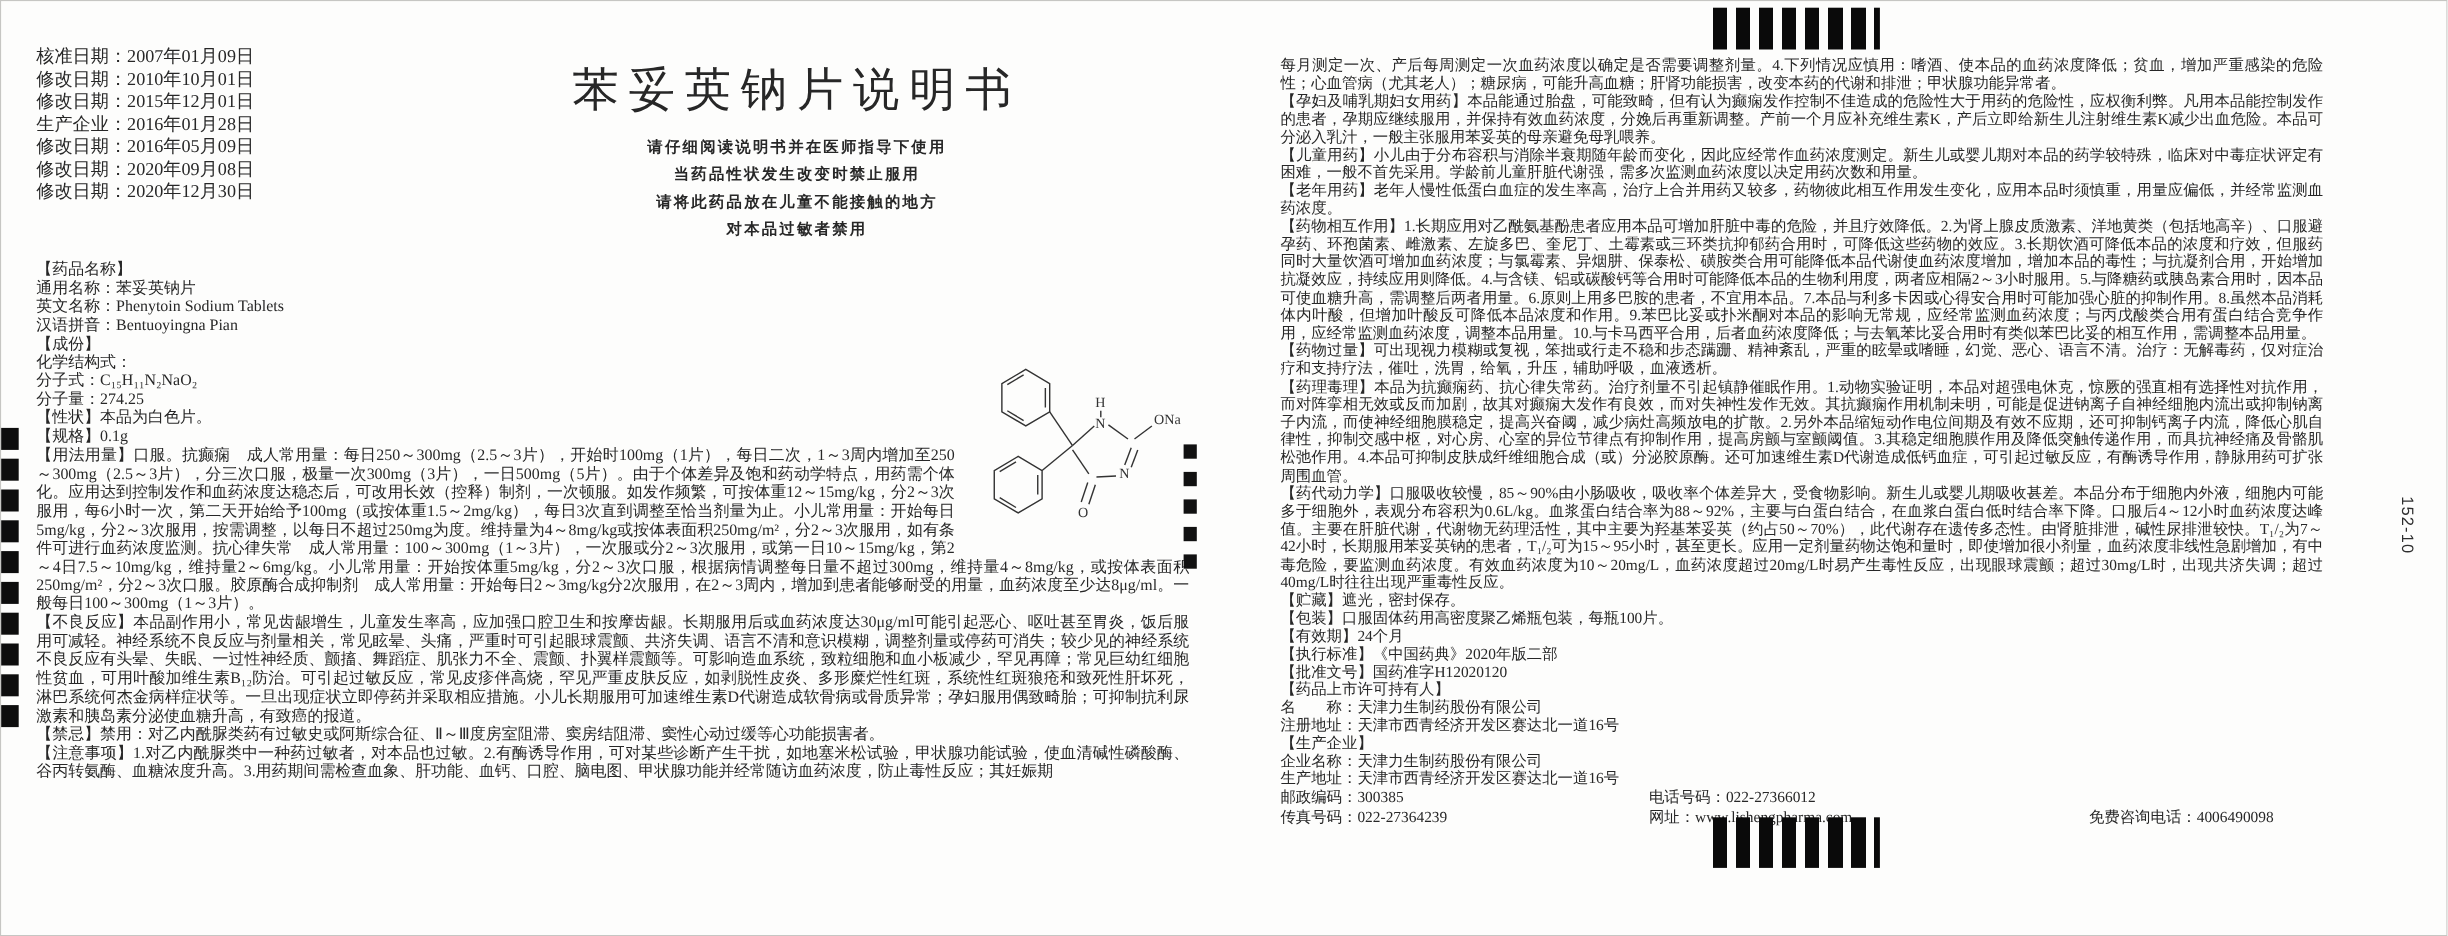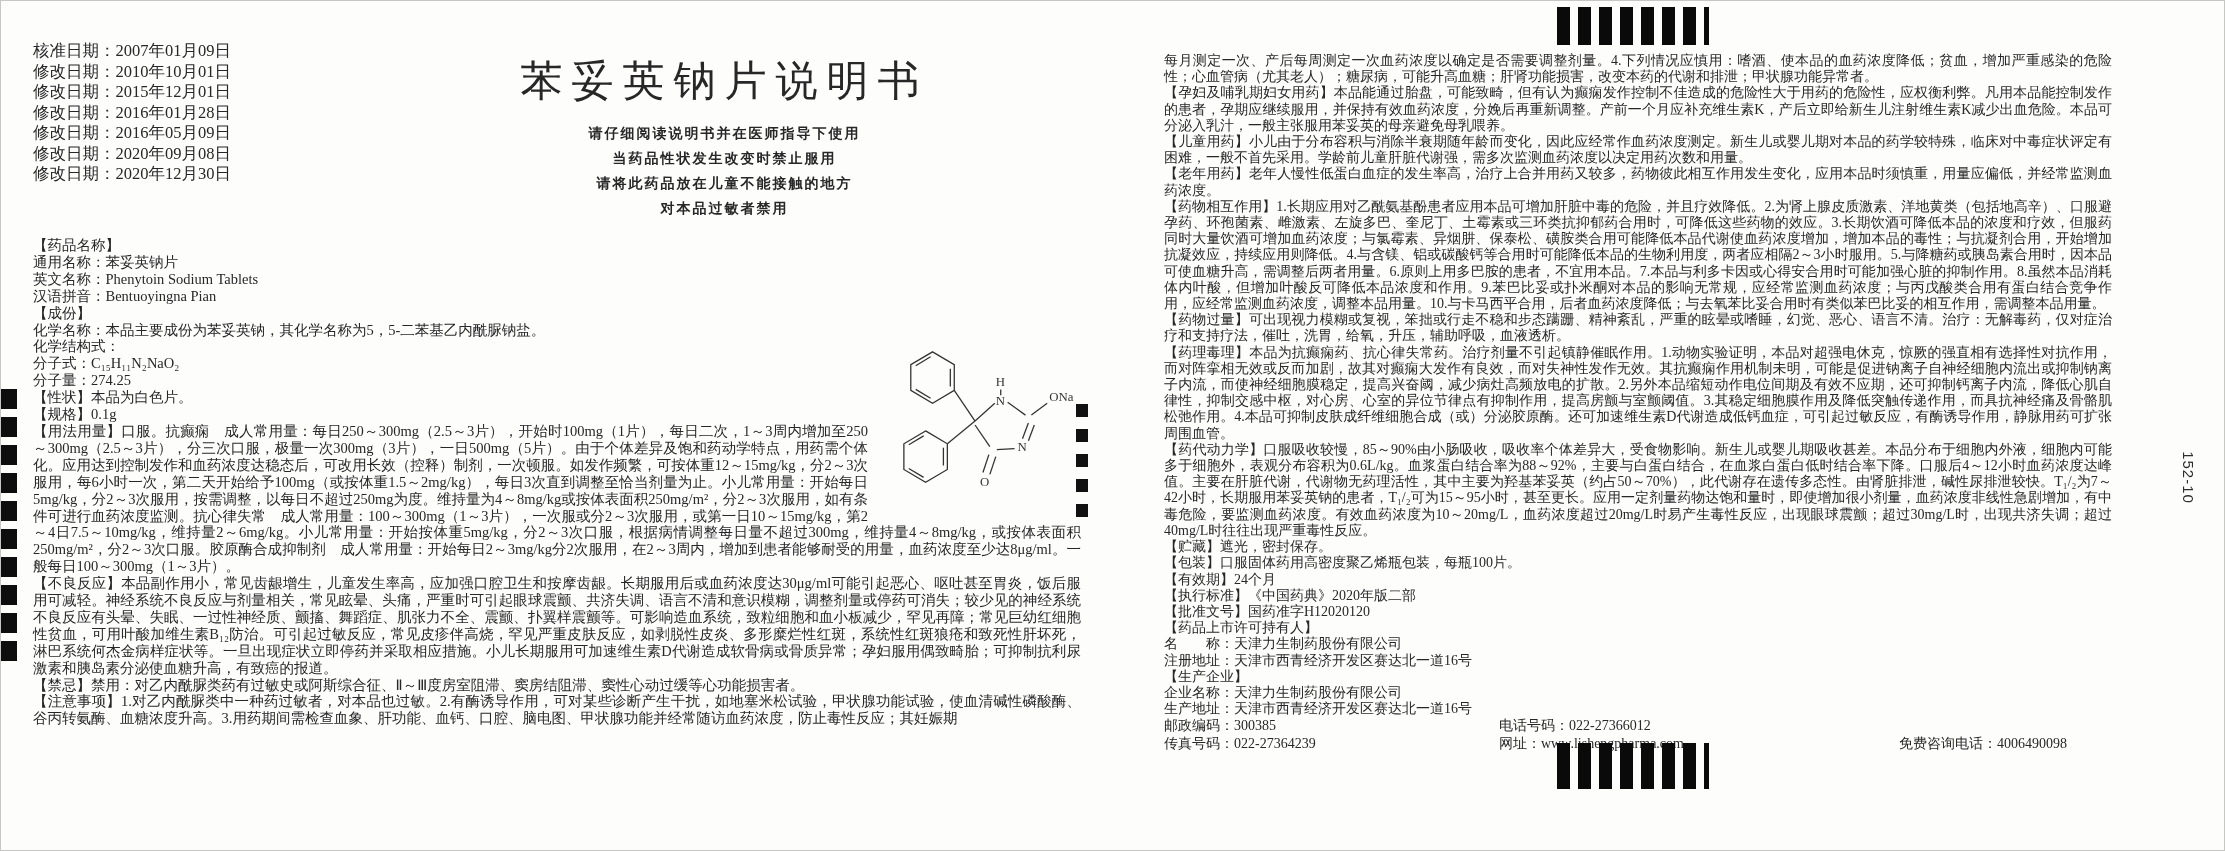--- a/index.html
+++ b/index.html
@@ -45,41 +45,40 @@
 <body>
 
 <div class="sheet">
 
   <div class="panel-left">
     <div class="lheader">
       <div class="dates">
         <div>核准日期：2007年01月09日</div>
         <div>修改日期：2010年10月01日</div>
         <div>修改日期：2015年12月01日</div>
-        <div>修改日期：2016年01月28日</div>
+        <div>生产企业：2016年01月28日</div>
         <div>修改日期：2016年05月09日</div>
         <div>修改日期：2020年09月08日</div>
         <div>修改日期：2020年12月30日</div>
       </div>
       <div class="titleblock">
         <div class="main-title">苯妥英钠片说明书</div>
         <div class="warn">请仔细阅读说明书并在医师指导下使用</div>
         <div class="warn">当药品性状发生改变时禁止服用</div>
         <div class="warn">请将此药品放在儿童不能接触的地方</div>
         <div class="warn">对本品过敏者禁用</div>
       </div>
     </div>
 
     <div class="lbody">
       <p>【药品名称】</p>
       <p>通用名称：苯妥英钠片</p>
       <p>英文名称：Phenytoin Sodium Tablets</p>
       <p>汉语拼音：Bentuoyingna Pian</p>
       <p>【成份】</p>
-      <p>化学名称：本品主要成份为苯妥英钠，其化学名称为5，5-二苯基乙内酰脲钠盐。</p>
 
       <div class="struct-float">
         <svg viewBox="0 0 195 170" xmlns="http://www.w3.org/2000/svg" fill="none" stroke="#333" stroke-width="1.3">
 
           <polygon points="52,12 74,25 74,51 52,64 30,51 30,25"></polygon>
           <line x1="57,5" y1="0" x2="0" y2="0" visibility="hidden"></line>
           <line x1="70" y1="29" x2="70" y2="47"></line>
           <line x1="50" y1="17" x2="35" y2="26"></line>
           <line x1="35" y1="50" x2="50" y2="59"></line>
 

